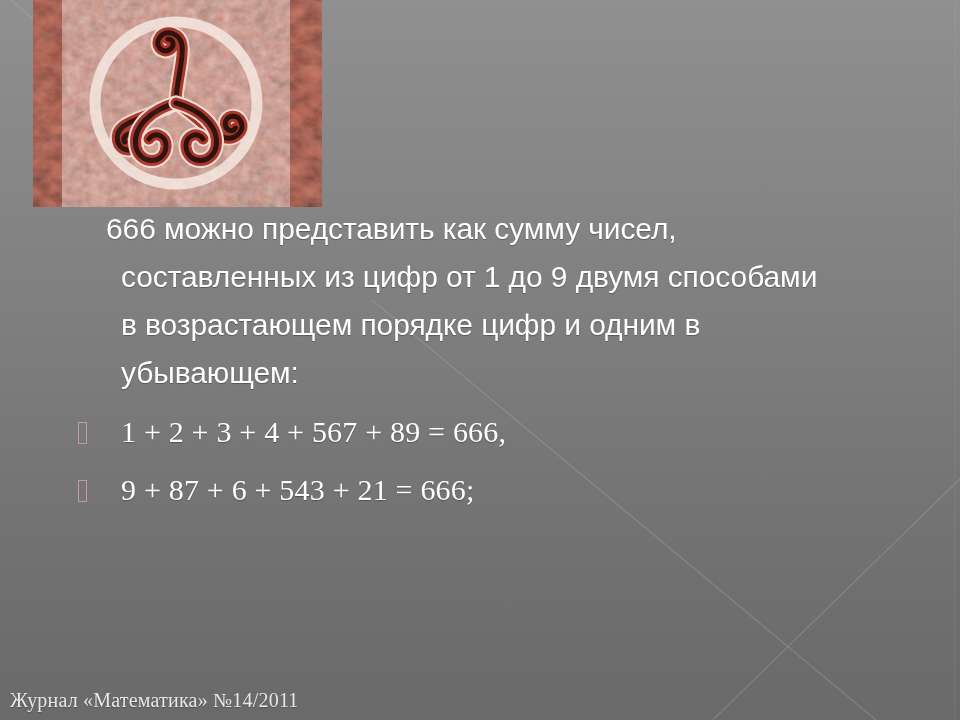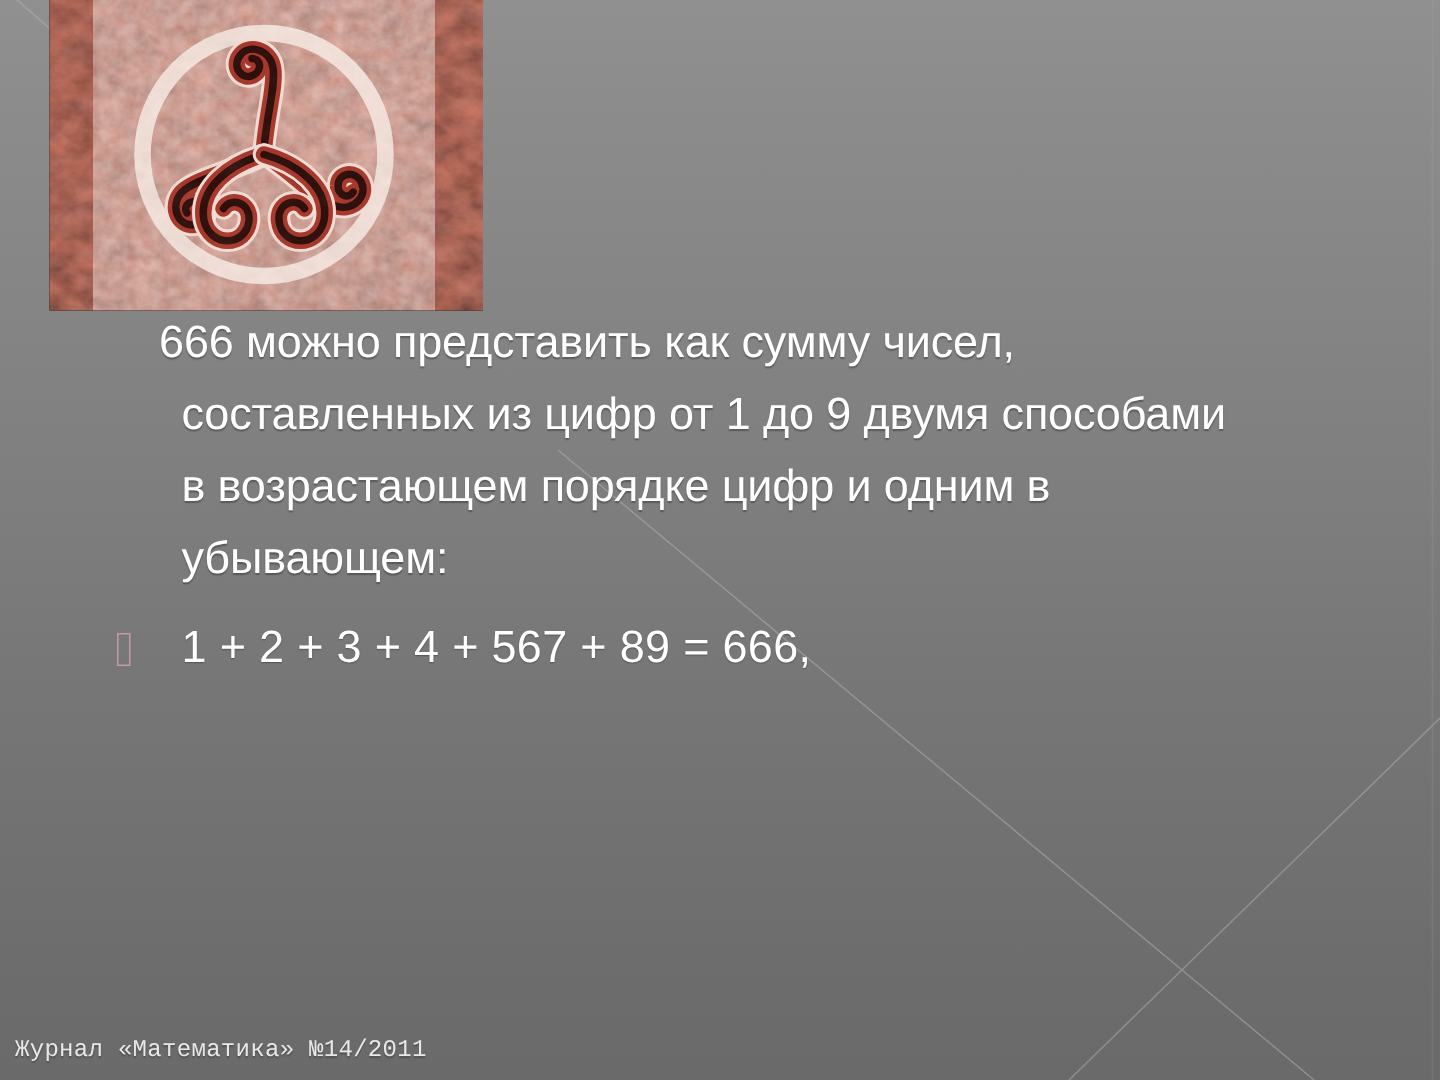--- a/index.html
+++ b/index.html
@@ -77,20 +77,21 @@
   .bullets {
     list-style: none;
     margin: 16px 0 0 0;
     padding: 0;
   }
   .bullet-row {
     display: flex;
     align-items: flex-start;
     height: 58px;
     padding-left: 62px;
+    font-family: Liberation Serif, serif;
   }
   .bullet-mark {
     flex: 0 0 auto;
     width: 9px;
     height: 22px;
     margin-top: 9px;
     margin-right: 34px;
     box-sizing: border-box;
     border: 1px solid #c49aa6;
     background: transparent;
@@ -102,22 +103,22 @@
     letter-spacing: 0.2px;
     text-shadow: 0 1px 1px rgba(0,0,0,0.30);
   }
 
   
   .footer {
     position: absolute;
     left: 10px;
     bottom: 10px;
     color: #e8e8e8;
-    font-family: Liberation Mono, monospace;
-    font-size: 16px;
+    font-family: Liberation Serif, serif;
+    font-size: 20px;
     line-height: 20px;
     letter-spacing: 0.2px;
     white-space: nowrap;
     text-shadow: 0 1px 1px rgba(0,0,0,0.25);
   }
 </style>
 </head>
 <body>
 
 <div class="slide">
@@ -222,19 +223,23 @@
     <p class="para">666 можно представить как сумму чисел, составленных из цифр от 1 до 9 двумя способами в возрастающем порядке цифр и одним в убывающем:</p>
 
     <ul class="bullets">
 
       <li class="bullet-row">
         <span class="bullet-mark"></span>
         <span class="bullet-text">1 + 2 + 3 + 4 + 567 + 89 = 666,</span>
       </li>
 
 
+      <li class="bullet-row">
+        <span class="bullet-mark"></span>
+        <span class="bullet-text">9 + 87 + 6 + 543 + 21 = 666;</span>
+      </li>
 
     </ul>
   </div>
 
   <div class="footer">Журнал «Математика» №14/2011</div>
 
 </div>
 
 </body></html>

